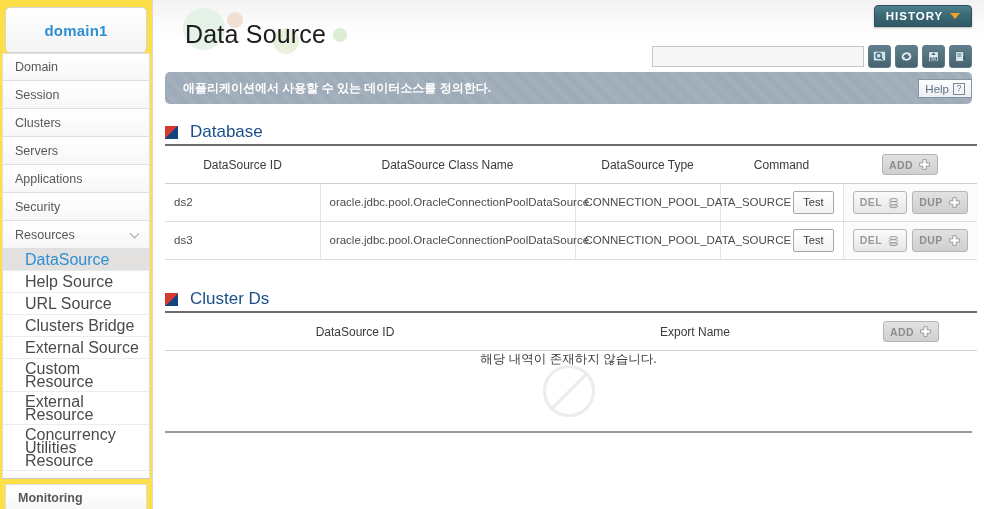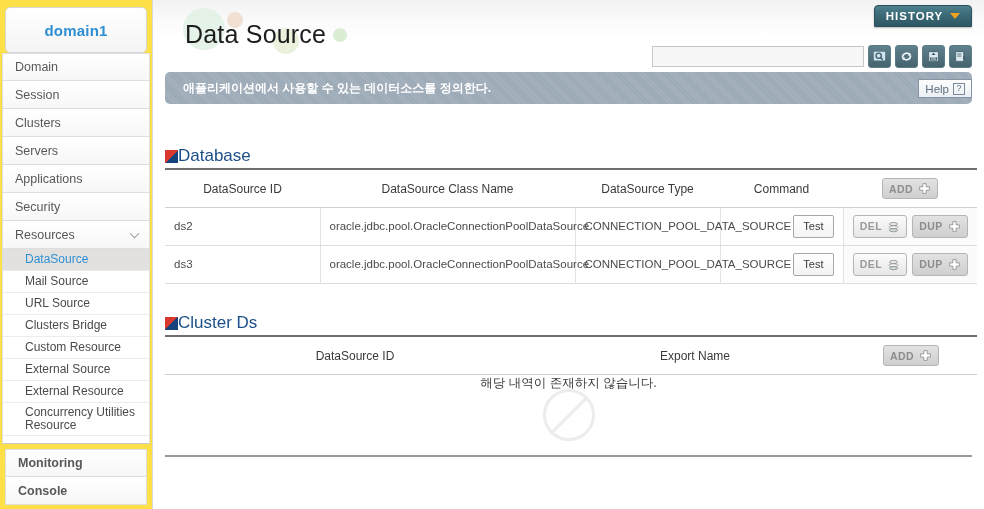--- a/index.html
+++ b/index.html
@@ -57,21 +57,21 @@
     background: #ffffff;
     border-left: 1px solid #dedede;
     border-right: 1px solid #dedede;
     border-bottom: 1px solid #c9c9c9;
     padding-bottom: 7px;
   }
   .sub-item {
     min-height: 22px;
     display: flex; align-items: center;
     padding: 3px 6px 3px 22px;
-    font-size: 12px;
+    font-size: 16px;
     color: #4a4a4a;
     border-bottom: 1px solid #ececec;
     line-height: 13px;
   }
   .sub-item.active {
     background: #e3e1e0;
     color: #2e8fd4;
   }
   .sub-item.tall { min-height: 30px; }
   .nav-lower { margin: 5px 5px 0 5px; font-weight: bold; }
@@ -168,23 +168,22 @@
   .help-q {
     width: 12px; height: 12px;
     border: 1px solid #7a889a;
     display: flex; align-items: center; justify-content: center;
     font-size: 9px; color: #5e6e80; line-height: 1;
   }
 
   
   .section { position: absolute; left: 12px; right: 12px; }
   .sec-head {
-    display: flex; align-items: center; gap: 0;
+    display: flex; align-items: center; gap: 12px;
     height: 24px;
-    margin-top: 24px;
   }
   .sec-icon {
     width: 13px; height: 13px;
     background:
       linear-gradient(135deg, #d8382f 0%, #d8382f 50%, #15447c 50%, #15447c 100%);
     position: relative;
   }
   .sec-icon::after {
     content:""; position:absolute; left:3px; top:3px;
     width:7px; height:7px; background:#ffffff;
@@ -297,33 +296,33 @@
       <div class="nav-item expanded">
         <span>Resources</span>
         <span class="chev"></span>
       </div>
 
       <div class="subnav">
         <div class="sub-item active">
           <span>DataSource</span>
         </div>
         <div class="sub-item">
-          <span>Mail Source</span>
+          <span>Help Source</span>
         </div>
         <div class="sub-item">
           <span>URL Source</span>
         </div>
         <div class="sub-item">
           <span>Clusters Bridge</span>
         </div>
         <div class="sub-item">
+          <span>External Source</span>
+        </div>
+        <div class="sub-item">
           <span>Custom Resource</span>
-        </div>
-        <div class="sub-item">
-          <span>External Source</span>
         </div>
         <div class="sub-item">
           <span>External Resource</span>
         </div>
         <div class="sub-item tall">
           <span>Concurrency Utilities Resource</span>
         </div>
       </div>
     </div>
 

